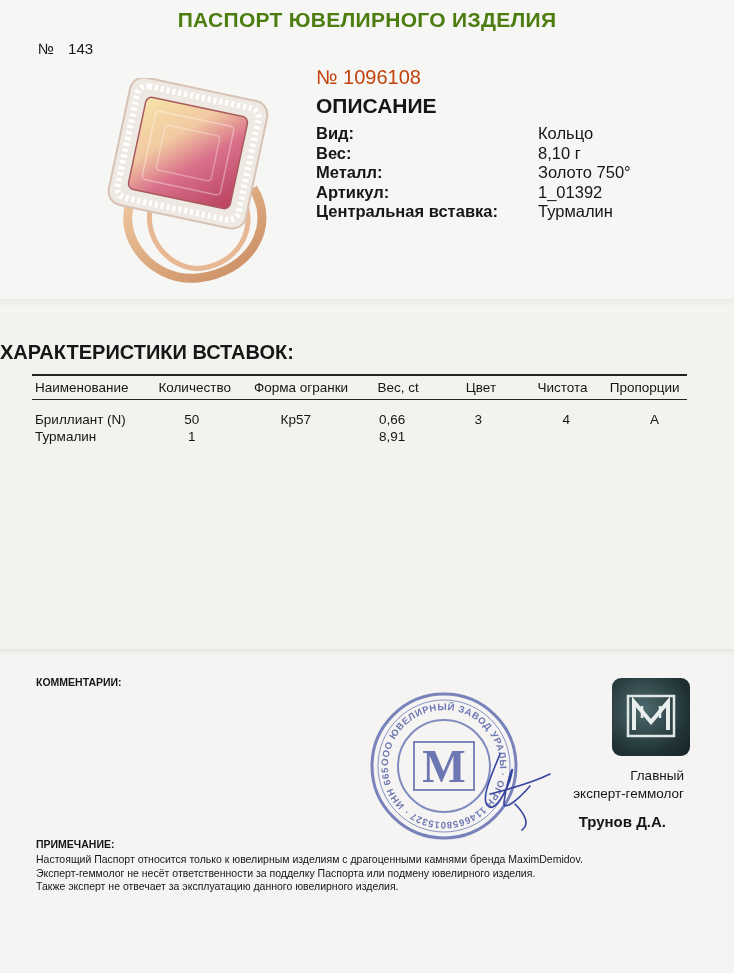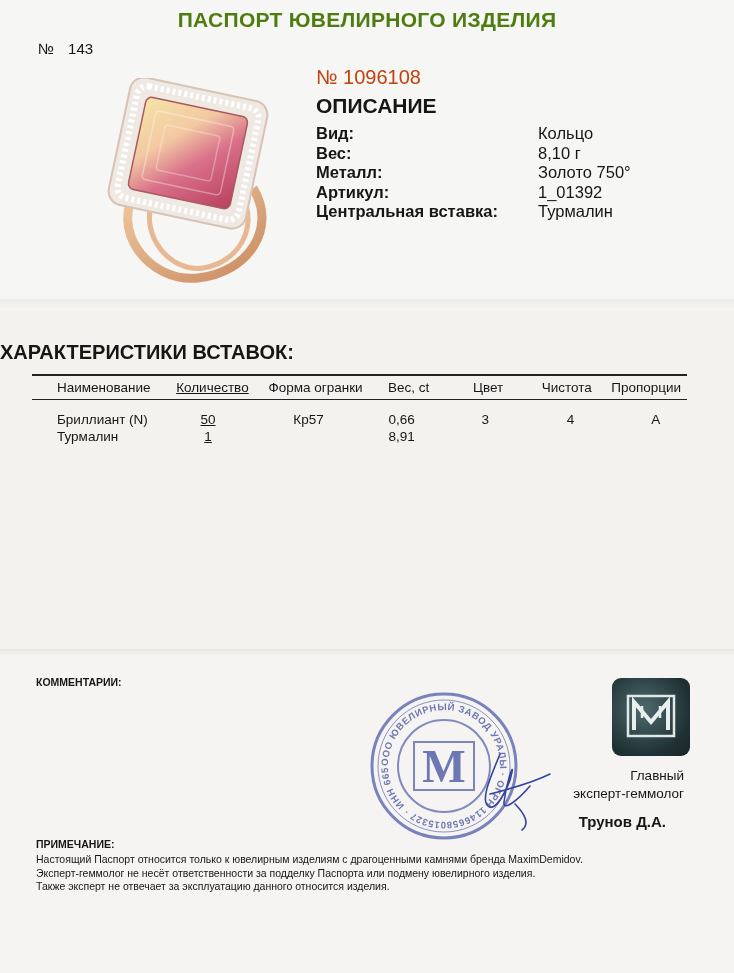--- a/index.html
+++ b/index.html
@@ -33,22 +33,22 @@
     .desc-rows { position: absolute; left: 316px; top: 124px; width: 340px; }
     .desc-row { display: flex; height: 19.5px; font-size: 16.5px; line-height: 19.5px; }
     .desc-row .k { width: 222px; font-weight: bold; }
     .desc-row .v { font-weight: normal; }
 
     .ch-title { position: absolute; left: 0; top: 341px; width: 734px; text-align: left; font-weight: bold; font-size: 20px; }
     .tbl { position: absolute; left: 32px; top: 374px; width: 655px; }
     .tbl-head { display: flex; border-top: 2px solid #222; border-bottom: 1.5px solid #222; height: 23px; line-height: 23px; font-size: 13.5px; }
     .tbl-row { display: flex; height: 17px; line-height: 17px; font-size: 13.5px; gap: 25px; }
     .tbl-row.first { margin-top: 11px; }
-    .c0 { width: 124px; padding-left: 3px; margin-left: 22px; }
-    .c1 { width: 96px; text-align: center; text-decoration: underline; }
+    .c0 { width: 124px; padding-left: 3px; }
+    .c1 { width: 96px; text-align: center; }
     .c2 { width: 110px; text-align: center; }
     .c3 { width: 76px; text-align: center; }
     .c4 { width: 84px; text-align: center; }
     .c5 { width: 80px; text-align: center; }
     .c6 { width: 85px; text-align: center; }
     .tbl-head .c1 { text-align: left; }
     .tbl-head .c2 { text-align: left; }
     .tbl-head .c3 { text-align: left; padding-left: 14px; width: 62px; }
 
     .comments-label { position: absolute; left: 36px; top: 676px; font-size: 10.5px; font-weight: bold; }
@@ -190,15 +190,15 @@
   <div class="expert-title">
     <div>Главный</div>
     <div>эксперт-геммолог</div>
   </div>
   <div class="expert-name">Трунов Д.А.</div>
 
   <div class="note-label">ПРИМЕЧАНИЕ:</div>
   <div class="note-lines">
     <div>Настоящий Паспорт относится только к ювелирным изделиям с драгоценными камнями бренда MaximDemidov.</div>
     <div>Эксперт-геммолог не несёт ответственности за подделку Паспорта или подмену ювелирного изделия.</div>
-    <div>Также эксперт не отвечает за эксплуатацию данного относится изделия.</div>
+    <div>Также эксперт не отвечает за эксплуатацию данного ювелирного изделия.</div>
   </div>
 </div>
 
 </body></html>

